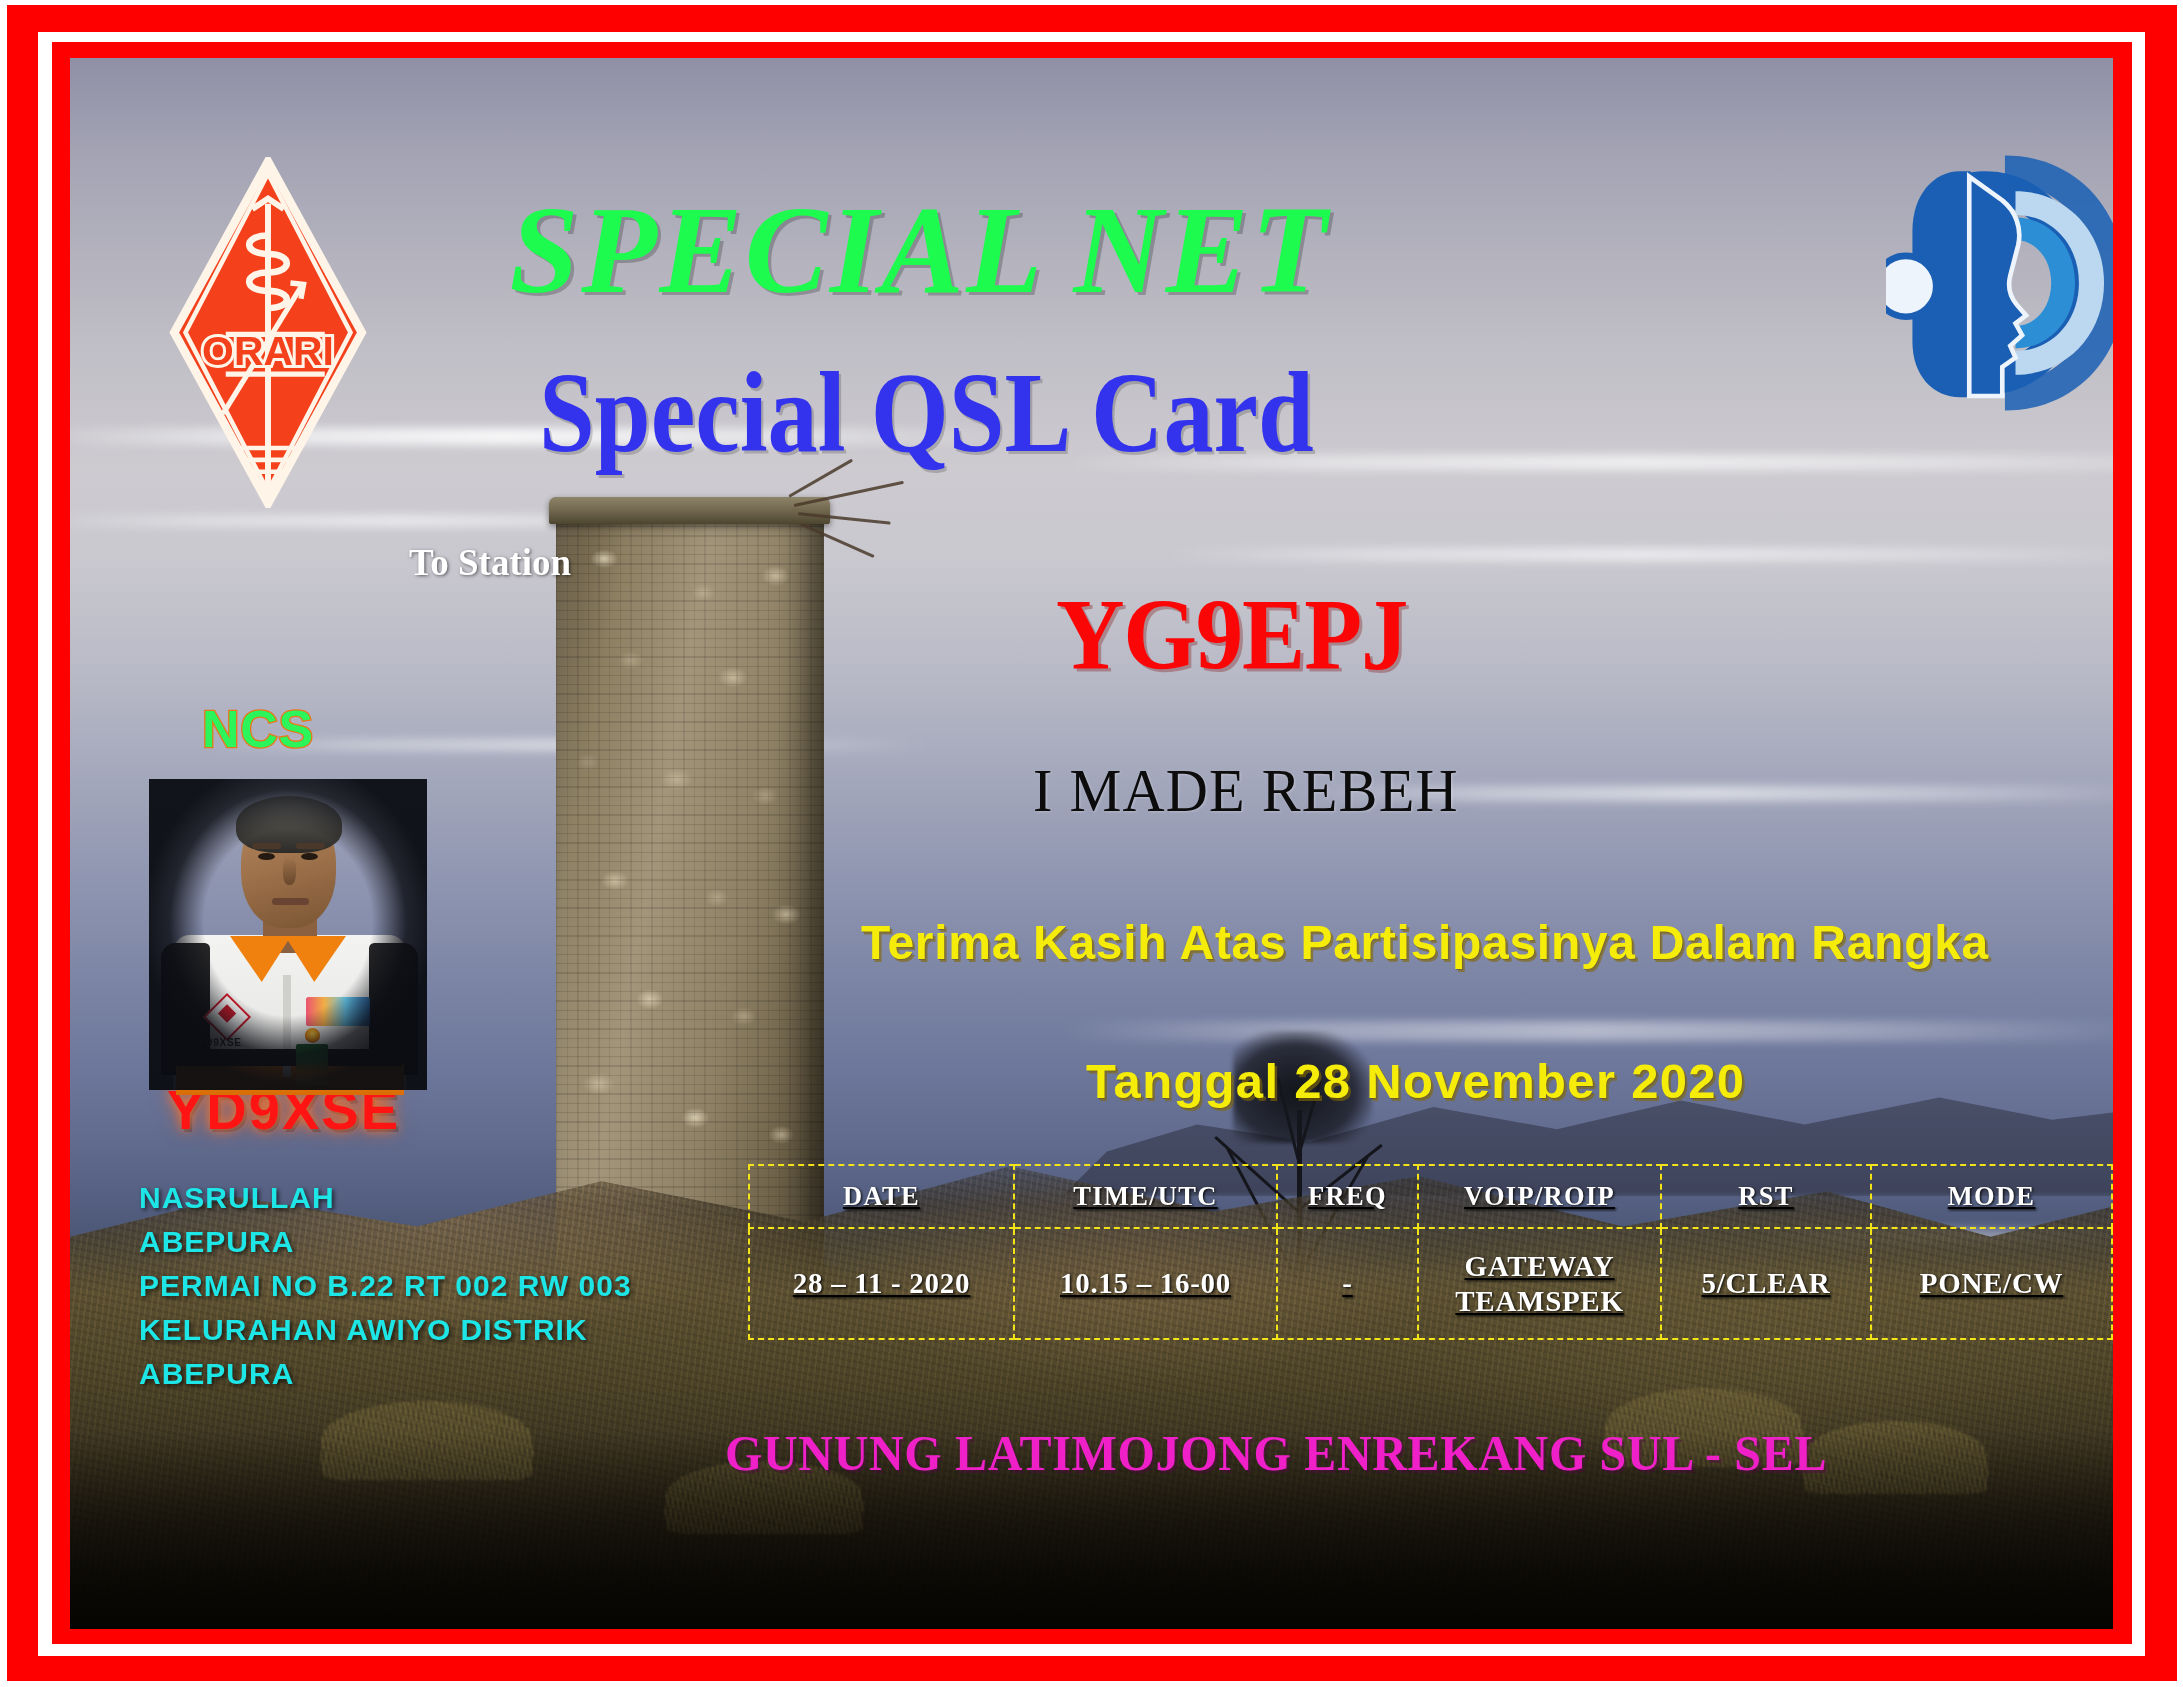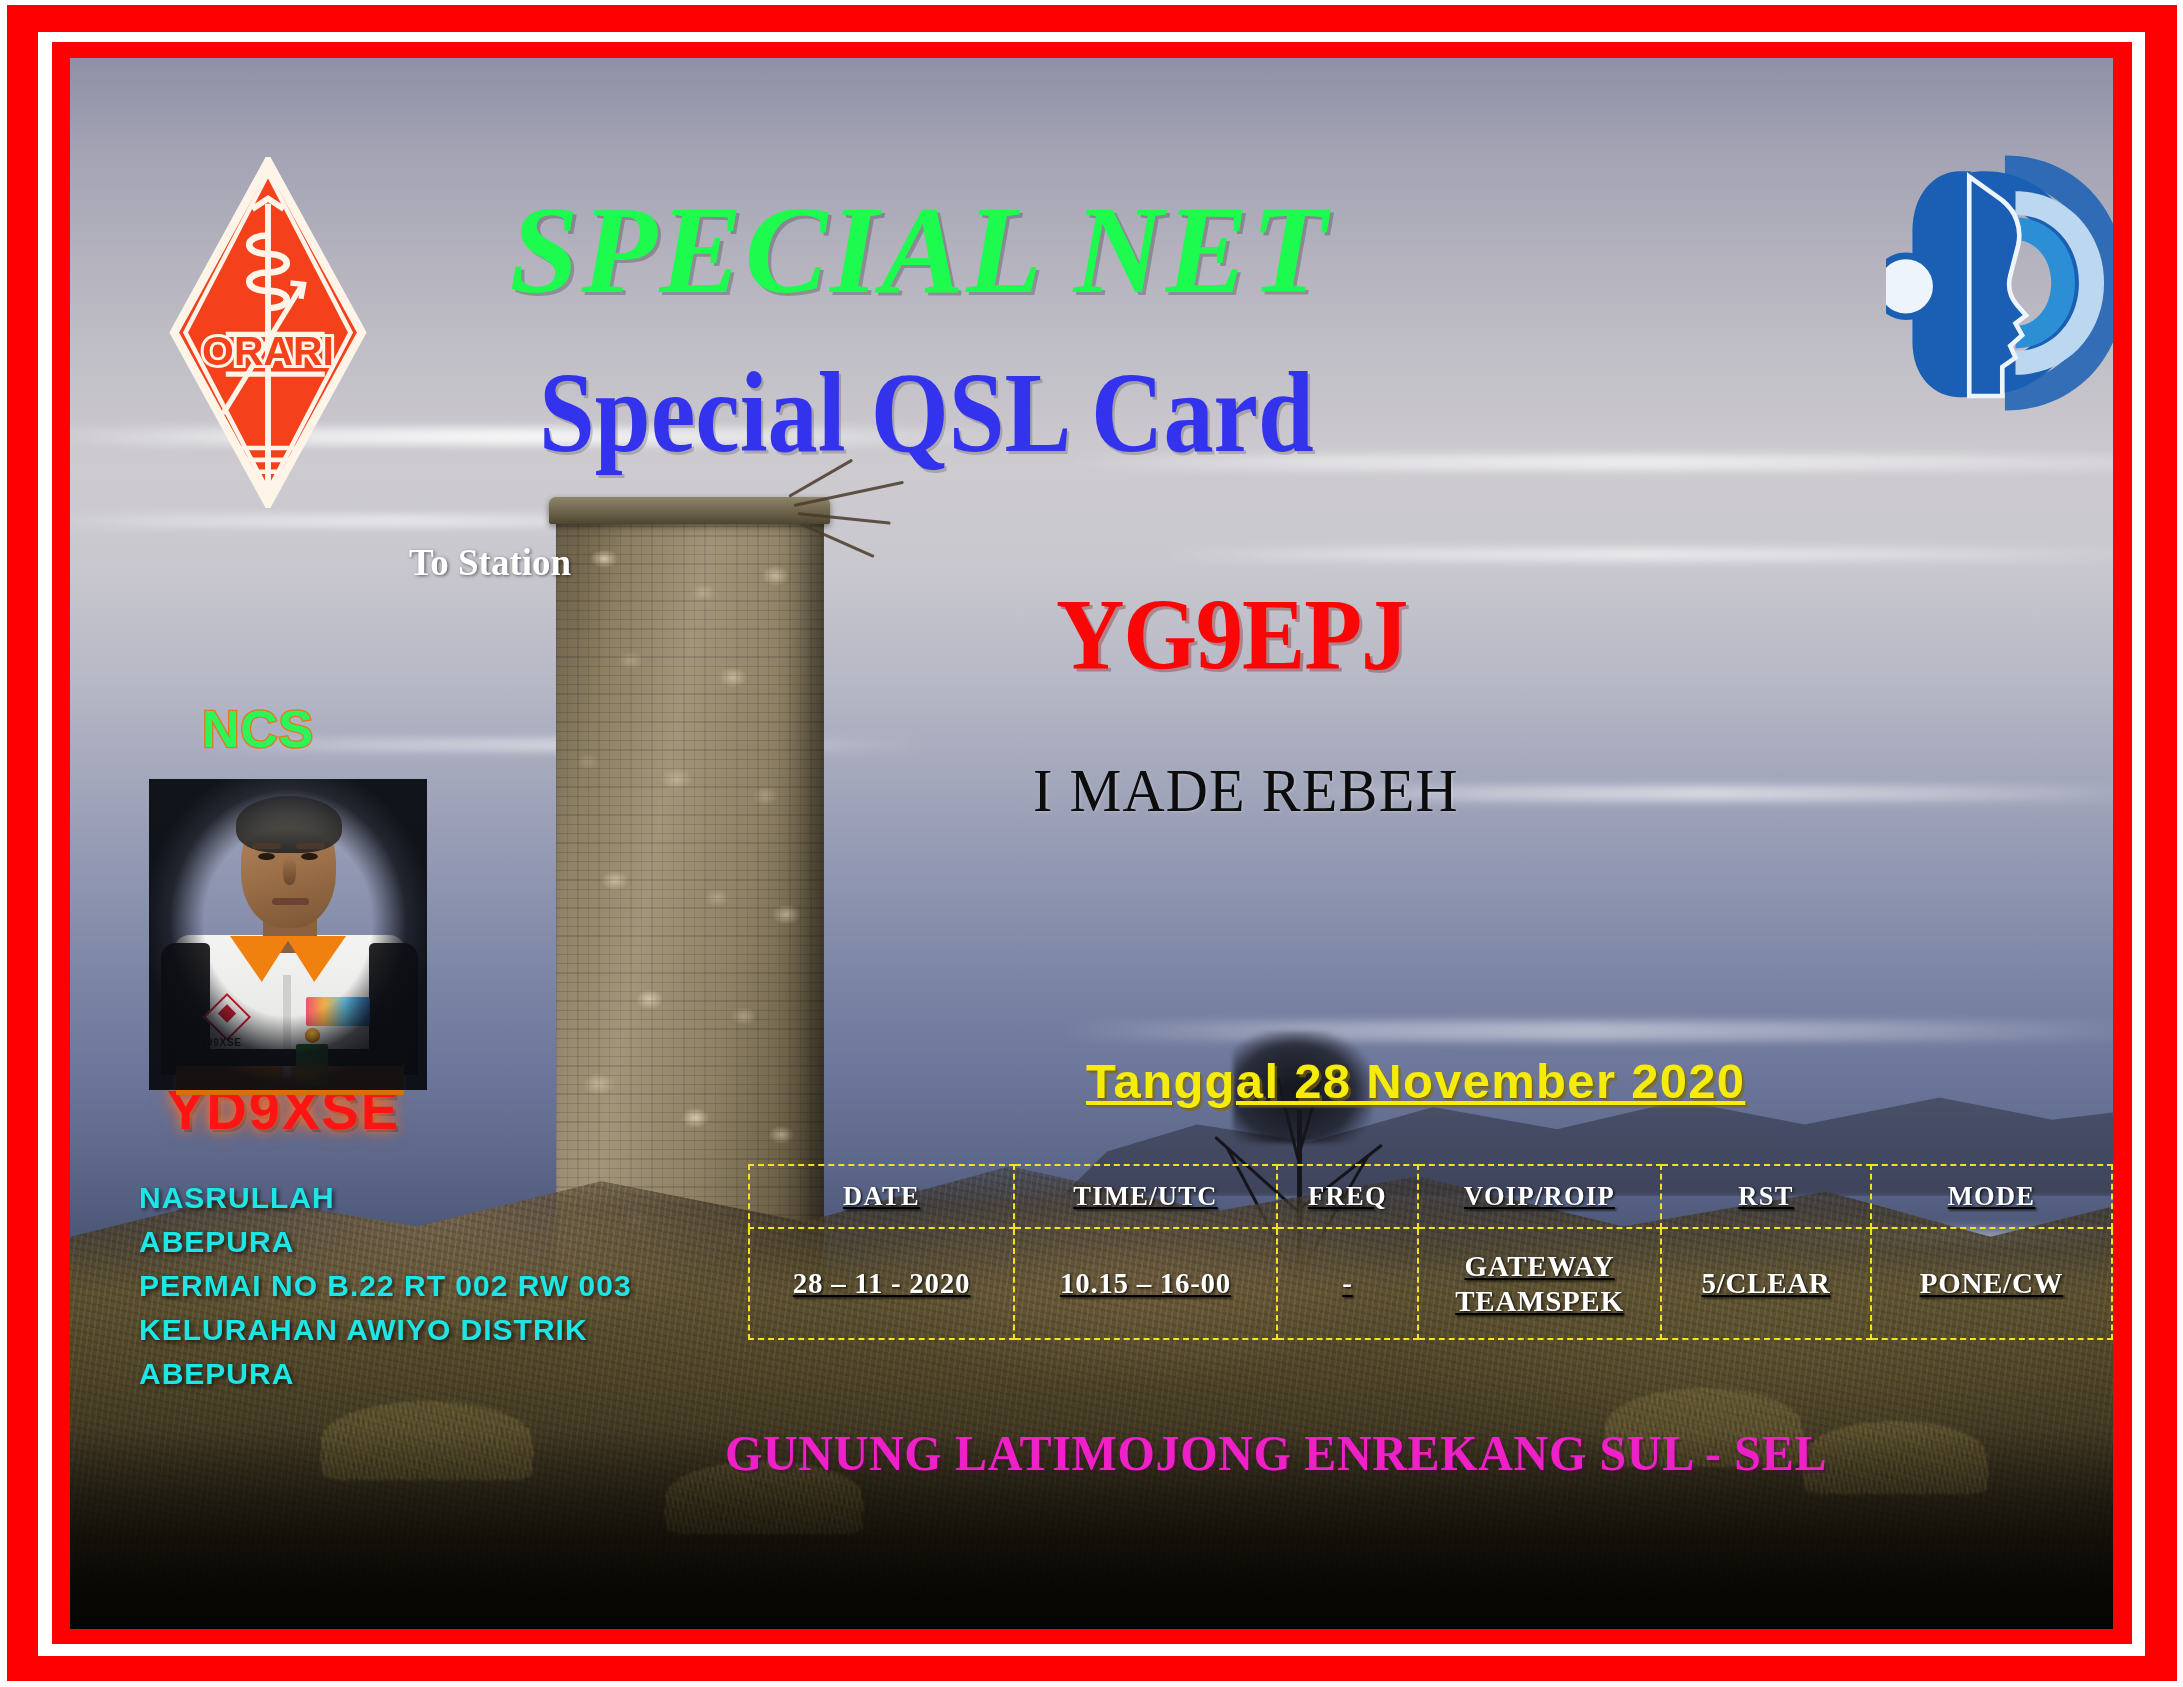--- a/index.html
+++ b/index.html
@@ -414,21 +414,20 @@
   }
   #event-line {
     left: 961px; top: 930px;
     font: 700 italic 49px/1 "Liberation Sans", sans-serif;
     letter-spacing: 0.7px;
   }
   #date-line {
     left: 1016px; top: 999px;
     font: 700 49px/1 "Liberation Sans", sans-serif;
     letter-spacing: 1.3px;
-    text-decoration: underline;
   }
 
   #location-line {
     left: 655px; top: 1370px;
     font: 700 50px/1 "Liberation Serif", serif;
     color: #f020c8;
     letter-spacing: 0.7px;
     transform: scaleX(.96);
     transform-origin: left center;
     text-shadow: 2.6px 2.6px 0 rgba(80,8,66,.42);
@@ -608,20 +607,21 @@
     <div class="t" id="title-qsl-card">Special QSL Card</div>
 
     <div class="t" id="to-station">To Station</div>
 
     <div class="t" id="ncs-label">NCS</div>
     <div class="t" id="ncs-callsign">YD9XSE</div>
 
     <div class="t" id="callsign-main">YG9EPJ</div>
     <div class="t" id="operator-name">I MADE REBEH</div>
 
+    <div class="t ylw" id="thanks-line">Terima Kasih Atas Partisipasinya Dalam Rangka</div>
     <div class="t ylw" id="date-line">Tanggal  28  November  2020</div>
 
     <div class="t" id="location-line">GUNUNG LATIMOJONG ENREKANG SUL - SEL</div>
 
     <div id="address-block">
       <div>NASRULLAH</div>
       <div>ABEPURA</div>
       <div>PERMAI NO B.22 RT 002 RW 003</div>
       <div>KELURAHAN AWIYO DISTRIK</div>
       <div>ABEPURA</div>

